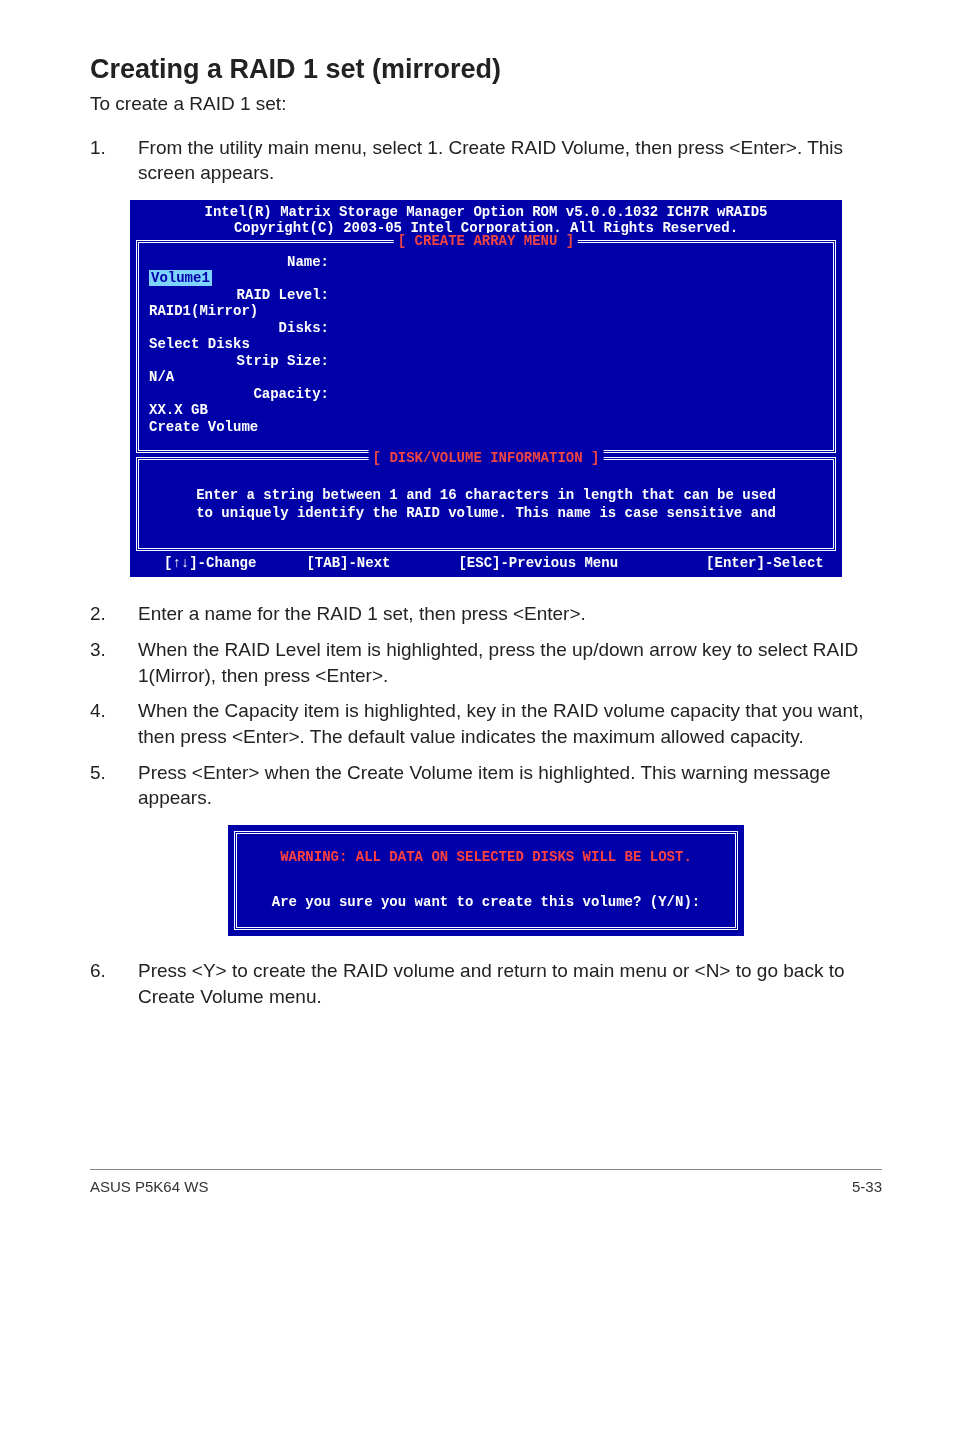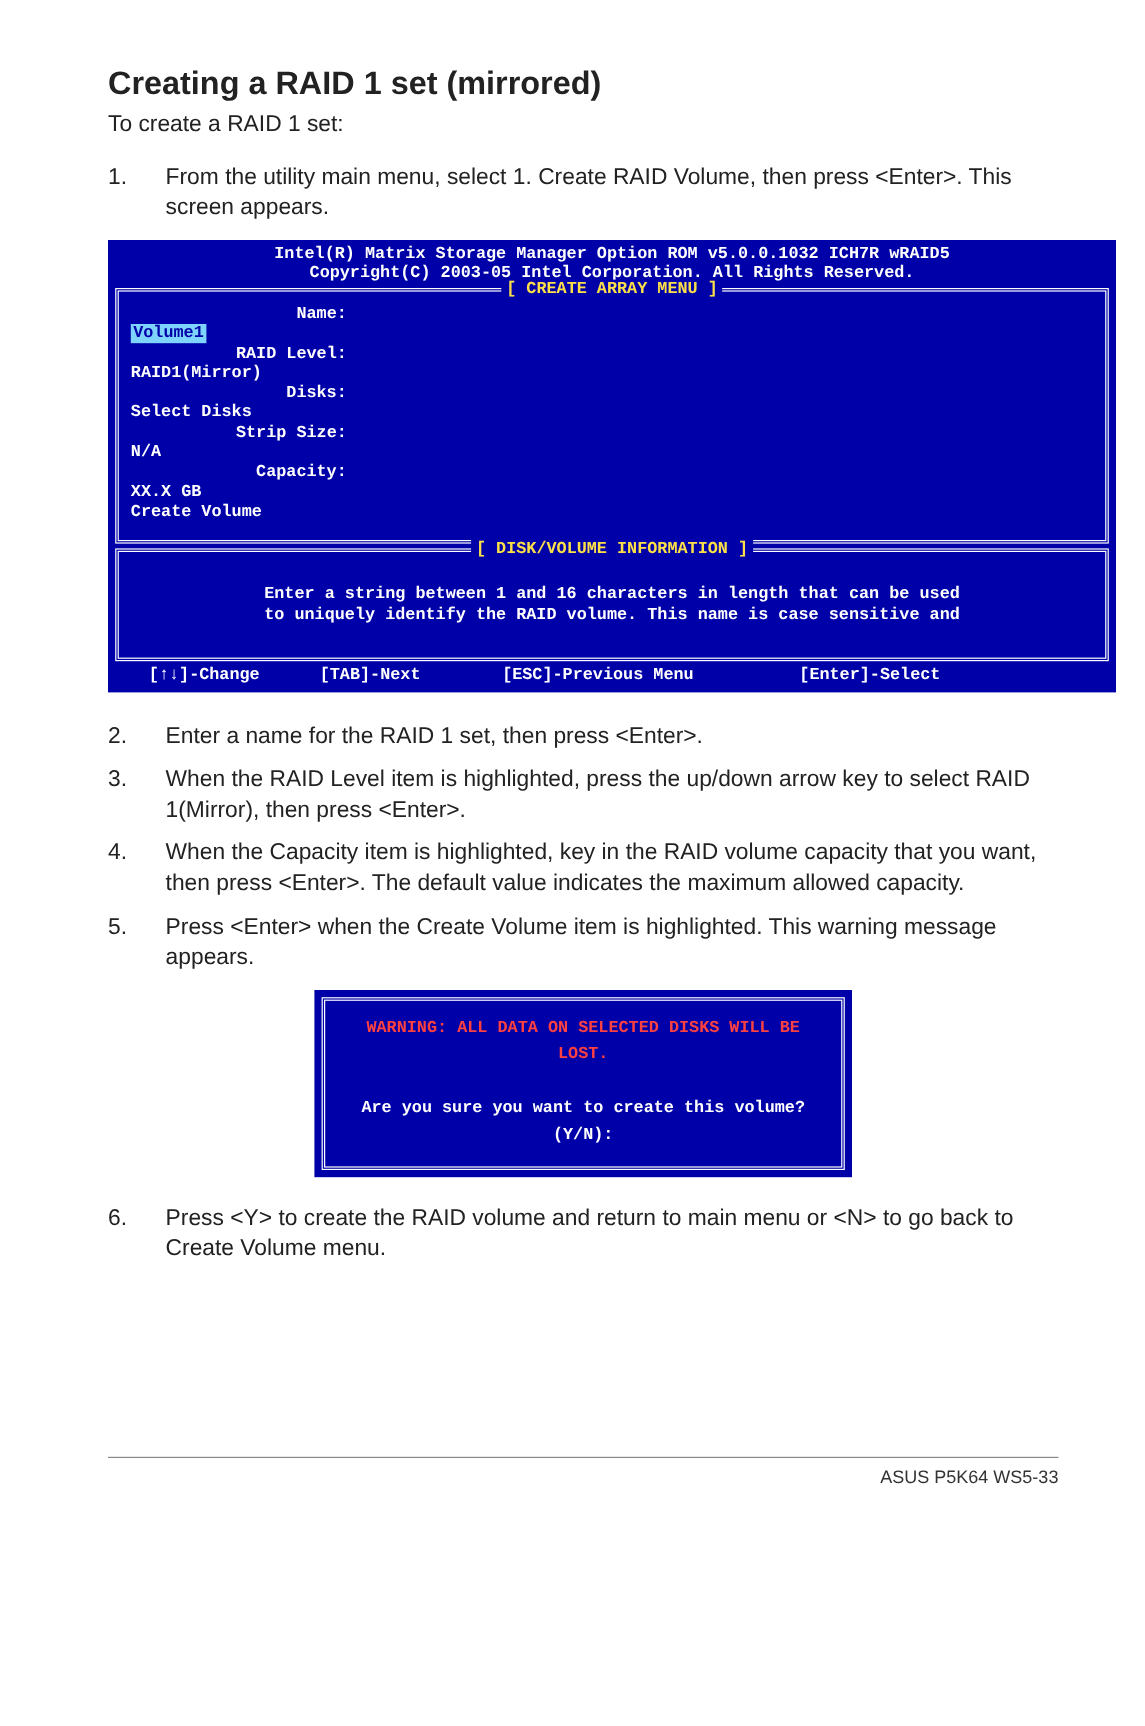--- a/index.html
+++ b/index.html
@@ -11,37 +11,37 @@
   ol.steps li { display: flex; font-size: 19px; line-height: 1.35; margin-bottom: 10px; }
   ol.steps li .num { width: 48px; flex: 0 0 48px; }
   ol.steps li .txt { flex: 1; }
   .bios-box {
     background: #0000a8;
     color: #fff;
     font-family: "Courier New", monospace;
     font-size: 14px;
     font-weight: bold;
     margin: 12px auto 24px auto;
-    width: 840px;
+    width: 712px;
     padding: 4px 0 0 0;
   }
   .bios-inner { padding: 0 10px; }
   .bios-title-row { text-align: center; white-space: pre; }
   .bios-frame {
     border: 3px double #fff;
     margin: 4px 6px 0 6px;
     position: relative;
   }
   .bios-frame .frame-label {
     position: absolute;
     top: -10px;
     left: 50%;
     transform: translateX(-50%);
     background: #0000a8;
-    color: #fde047;
+    color: #ef4444;
     padding: 0 4px;
     white-space: nowrap;
   }
   .create-section { padding: 10px 10px 14px 10px; }
   .field-row { display: flex; margin: 1px 0; flex-direction: column; }
   .field-label { width: 190px; text-align: right; padding-right: 10px; }
   .field-val { }
   .sel { background: #7dd3fc; color: #0000a8; padding: 0 2px; }
   .disk-section { padding: 26px 14px 26px 14px; text-align: center; line-height: 1.3; }
   .status-bar {
@@ -54,40 +54,41 @@
   .status-bar .s2 { margin-left: 10px; }
   .status-bar .s3 { margin-left: 28px; }
   .status-bar .s4 { margin-left: 48px; }
 
   .warn-box {
     background: #0000a8;
     color: #fff;
     font-family: "Courier New", monospace;
     font-size: 14px;
     font-weight: bold;
-    width: 448px;
+    width: 516px;
     margin: 10px auto 22px auto;
     padding: 6px;
   }
   .warn-frame {
     border: 3px double #fff;
     padding: 12px 10px 14px 10px;
     text-align: center;
     line-height: 1.6;
   }
   .warn-red { color: #ff4040; }
 
   .footer {
     display: flex;
-    justify-content: flex-end;
+    justify-content: space-between;
     font-size: 15px;
     color: #333;
     border-top: 1px solid #888;
     padding-top: 8px;
     margin-top: 160px;
+    gap: 23px;
   }
 </style>
 </head>
 <body>
 
 <div class="page">
 
   <h2 class="heading">Creating a RAID 1 set (mirrored)</h2>
   <p class="bodytext">To create a RAID 1 set:</p>
 

